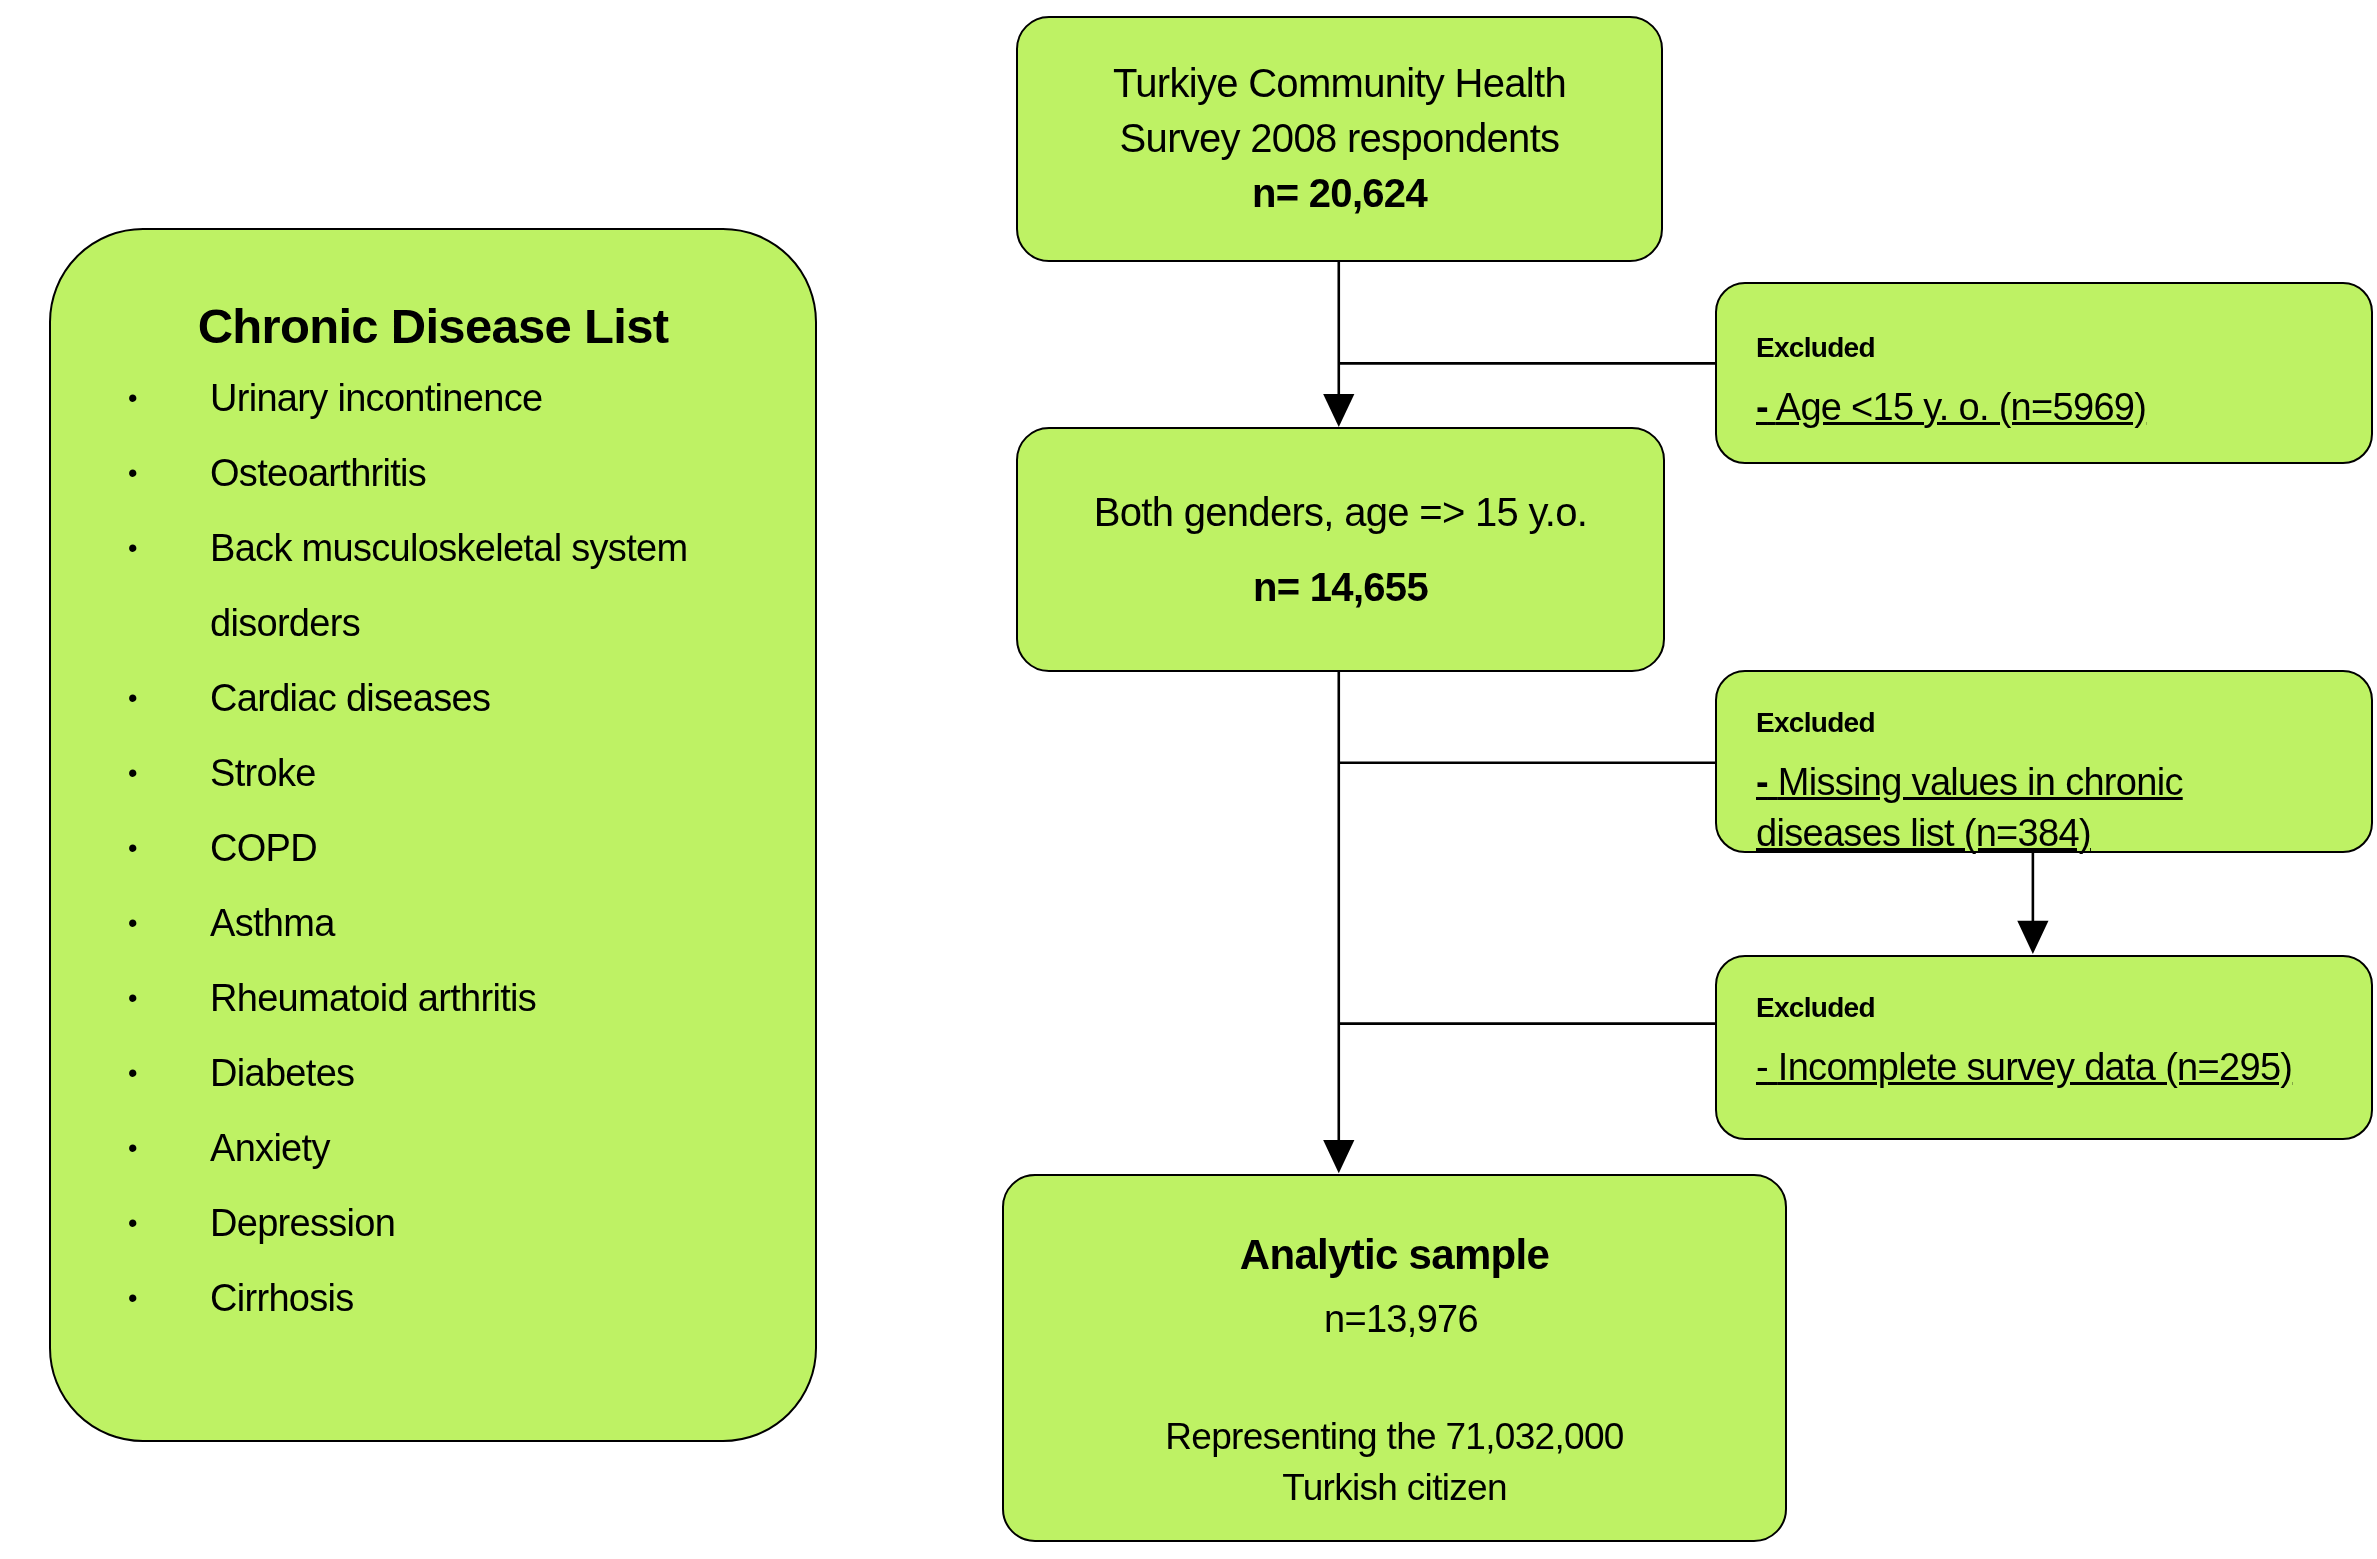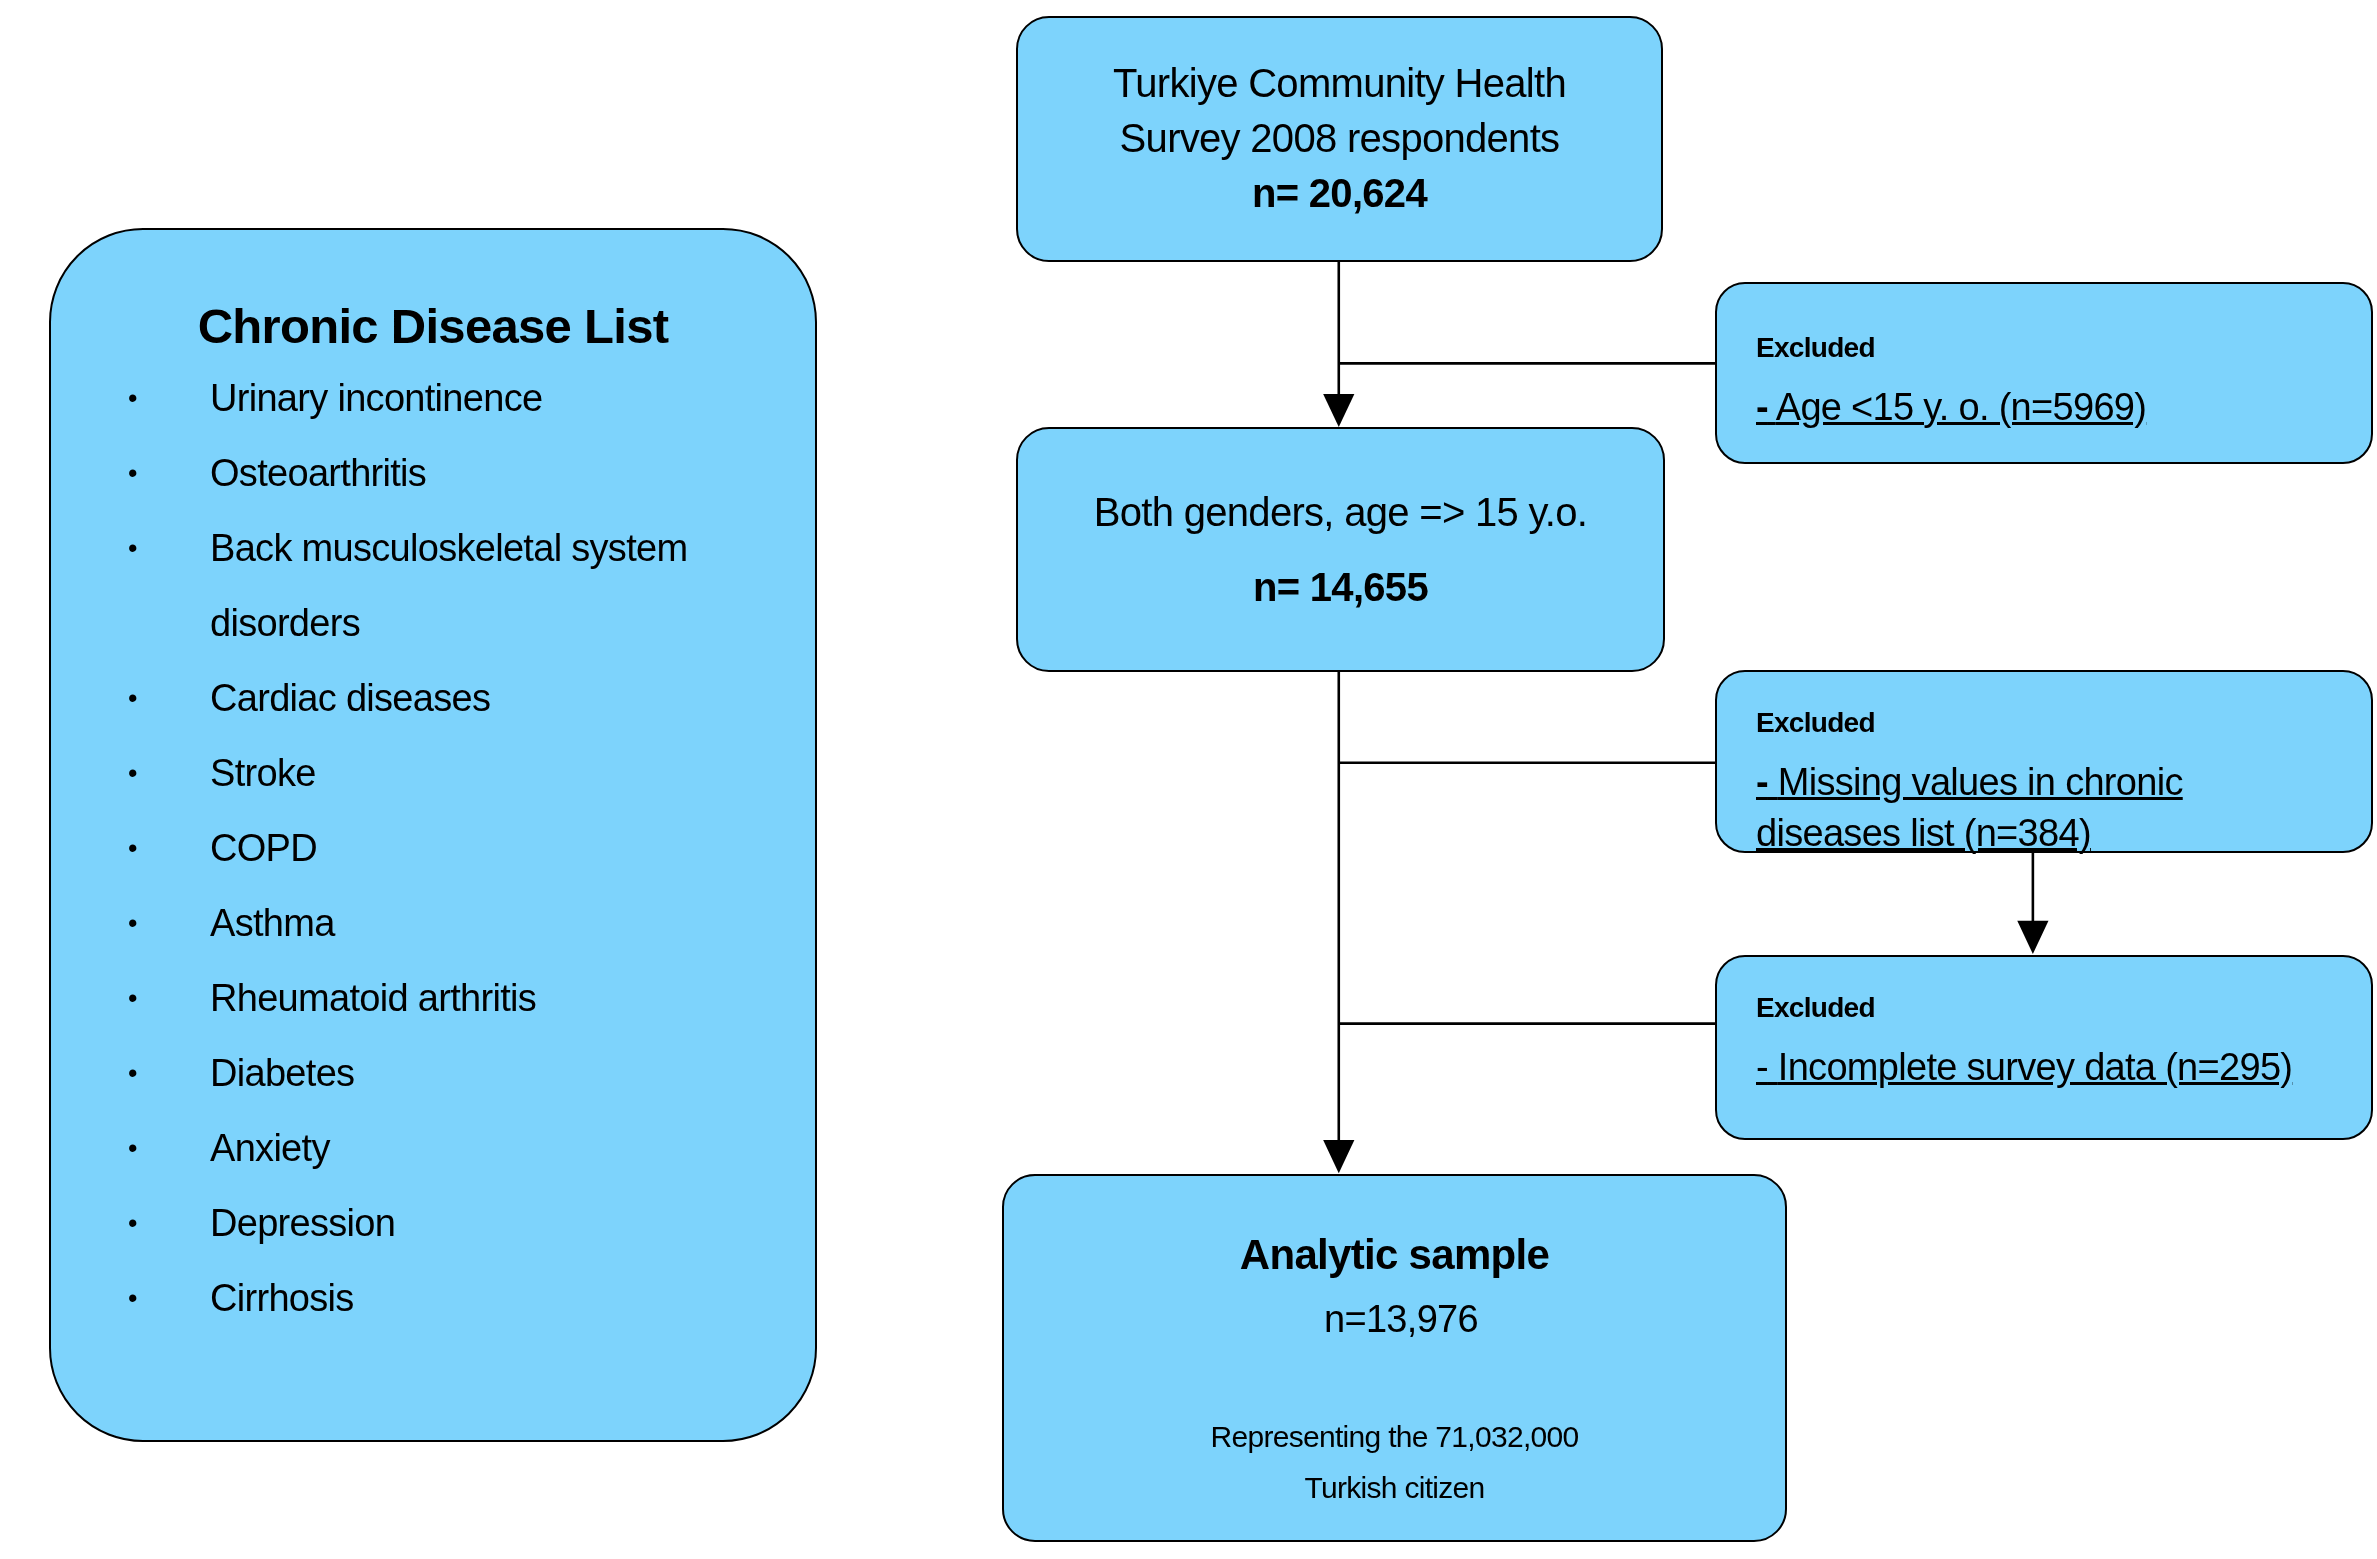--- a/index.html
+++ b/index.html
@@ -3,21 +3,21 @@
 <meta charset="utf-8">
 <style>
   * { margin:0; padding:0; box-sizing:border-box; }
   html,body { background:#ffffff; }
   .canvas {
     position:relative; width:2377px; height:1560px; background:#ffffff;
     font-family:"Liberation Sans","DejaVu Sans",sans-serif; color:#000000;
     letter-spacing:-0.7px; overflow:hidden;
   }
   .rbox {
-    position:absolute; border:2.6px solid #000; border-radius:33px; background:#7dd3fc;
+    position:absolute; border:2.6px solid #000; border-radius:33px; background:#bef264;
   }
   
   .disease-panel {
     left:49px; top:228px; width:768px; height:1214px;
     border-width:2px; border-radius:94px; padding-top:65px;
   }
   .disease-title {
     text-align:center; font-size:49px; font-weight:bold; line-height:62px;
   }
   .disease-list {
@@ -27,21 +27,21 @@
   .bullet { width:33px; flex:0 0 33px; font-size:27px; line-height:75px; margin-right:49px; }
   .disease-list .item-text { flex:1; }
   
   .flow-box { display:flex; flex-direction:column; justify-content:center; text-align:center; font-size:40px; }
   .top-box      { left:1016px; top:15.6px;   width:647px;  height:246px; line-height:55px; }
   .eligible-box { left:1016px; top:427px;  width:649px;  height:245px; line-height:75px; }
   .analytic-box { left:1002px; top:1174px; width:785px; height:368px; padding-top:19.5px; }
   .bold { font-weight:bold; }
   .analytic-box .a-title { font-size:42px; font-weight:bold; line-height:65px; }
   .analytic-box .a-n     { font-size:38px; font-weight:normal; line-height:65px;margin-left:13px; }
-  .analytic-box .a-sub   { margin-top:59px; font-size:30px; line-height:51px; }
+  .analytic-box .a-sub   { margin-top:59px; font-size:37px; line-height:51px; }
   
   .excluded-box {
     left:1715px; width:658px; border-radius:30px;
     padding:23.4px 62px 0 39px; text-align:left;
   }
   .ex-1 { top:282px;  height:182px; padding-top:36px; }
   .ex-2 { top:670px; height:183px; }
   .ex-3 { top:955px; height:185px; }
   .ex-title { font-size:28px; font-weight:bold; line-height:55px; }
   .ex-item  { font-size:38px; line-height:51px; margin-top:6.5px;text-decoration:underline; }

